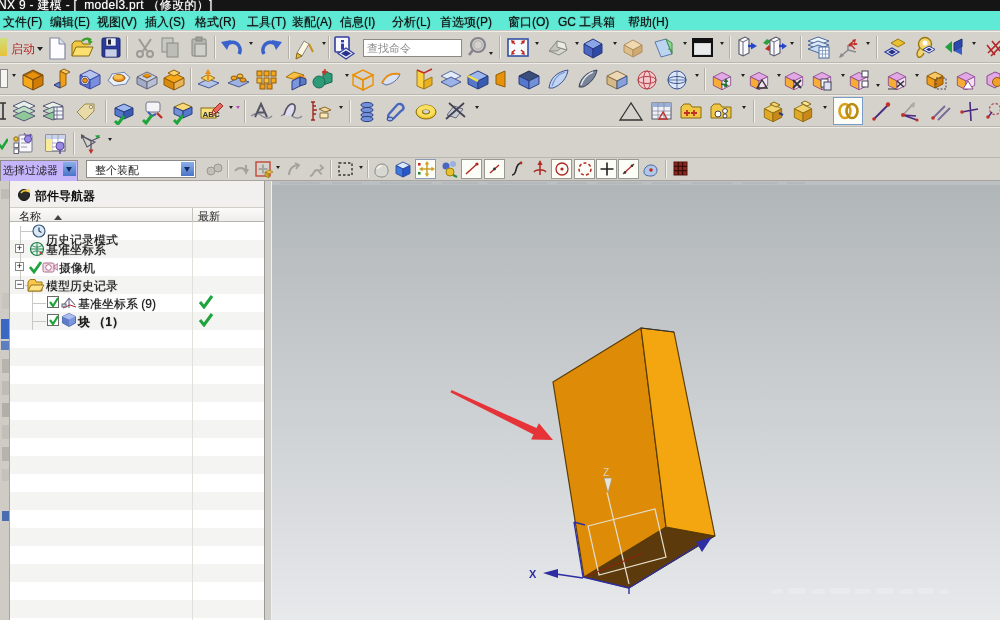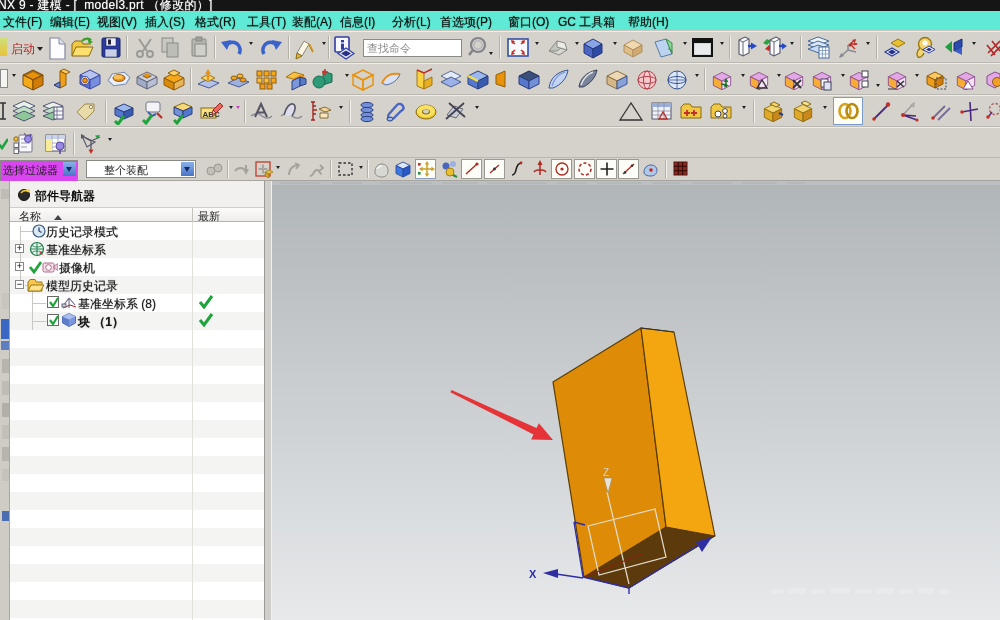--- a/index.html
+++ b/index.html
@@ -602,28 +602,28 @@
 <svg class="ic" style="left:78px" width="26" height="26">
       <path d="M4 5l9 5v11M13 10l9-4" stroke="#556" stroke-width="1.3" fill="none"></path>
       <path d="M4 5l5 11 8-5z" fill="none" stroke="#556" stroke-width="1.1"></path>
       <polygon points="22,4 17,4.5 19.5,8" fill="#1fa33c"></polygon>
       <polygon points="13,23 10.5,18.5 15.5,18.5" fill="#c03028"></polygon>
       <polygon points="3,3 3,8 7,5" fill="#556"></polygon>
     </svg>
 <span class="dds" style="left:108px"></span>
 </div>
 <div id="selbar">
-<div style="position:absolute;left:0;top:2px;width:78px;height:31px;background:#d946ef;border:1px solid #8a8a86">
+<div style="position:absolute;left:0;top:2px;width:78px;height:31px;background:#c4b5fd;border:1px solid #8a8a86">
       <span style="position:absolute;left:2px;top:2px;color:#222">选择过滤器</span>
       <span style="position:absolute;right:1px;top:1px;width:13px;height:14px;background:linear-gradient(#8ab0e8,#4a74c8)">
         <span style="position:absolute;left:3px;top:5px;width:0;height:0;border:3.5px solid transparent;border-top:5px solid #102a60"></span>
       </span>
     </div>
 <div style="position:absolute;left:86px;top:2px;width:110px;height:18px;background:#fff;border:1px solid #8a8a86">
-      <span style="position:absolute;left:17px;top:2px;color:#222">整个装配</span>
+      <span style="position:absolute;left:8px;top:2px;color:#222">整个装配</span>
       <span style="position:absolute;right:1px;top:1px;width:13px;height:14px;background:linear-gradient(#8ab0e8,#4a74c8)">
         <span style="position:absolute;left:3px;top:5px;width:0;height:0;border:3.5px solid transparent;border-top:5px solid #102a60"></span>
       </span>
     </div>
 <svg class="ic2" style="left:204px" width="20" height="20">
       <circle cx="7" cy="12" r="4" fill="#c2bfb8" stroke="#9a978f"></circle>
       <circle cx="14" cy="9" r="4" fill="#c2bfb8" stroke="#9a978f"></circle>
     </svg>
 <div class="sep" style="left:227px;height:18px;top:2px"></div>
 <svg class="ic2" style="left:232px" width="20" height="20">
@@ -767,21 +767,21 @@
 <div class="tl" style="left:10px;top:9px;width:14px;height:1px"></div>
 <div class="tl" style="left:15px;top:63px;width:8px;height:1px"></div>
 <div class="tl" style="left:22px;top:63px;width:1px;height:45px"></div>
 <div class="tl" style="left:22px;top:81px;width:14px;height:1px"></div>
 <div class="tl" style="left:22px;top:99px;width:14px;height:1px"></div>
 
 <svg class="ti" style="position:absolute;left:22px;top:2px" width="14" height="14">
           <circle cx="7" cy="7" r="6" fill="#dce8f2" stroke="#3a5a80" stroke-width="1.2"></circle>
           <path d="M7 3.5V7L9.5 8.5" stroke="#28487a" stroke-width="1.3" fill="none"></path>
         </svg>
-<span style="position:absolute;left:36px;top:2px">历史记录模式</span>
+<span style="position:absolute;left:36px;top:10px">历史记录模式</span>
 
 <div class="exp" style="left:5px;top:22px">+</div>
 <svg style="position:absolute;left:19px;top:19px" width="16" height="16">
           <circle cx="8" cy="8" r="6.5" fill="#e8f4ee" stroke="#217a4a" stroke-width="1.2"></circle>
           <path d="M1.5 8h13M8 1.5v13M3 4.5c3 2 7 2 10 0M3 11.5c3-2 7-2 10 0" stroke="#2b8a55" stroke-width="1" fill="none"></path>
           <path d="M10 12l4 2-1.5-3.5z" fill="#c22"></path>
         </svg>
 <span style="position:absolute;left:36px;top:20px">基准坐标系</span>
 
 <div class="exp" style="left:5px;top:40px">+</div>
@@ -804,21 +804,21 @@
 
 <div class="chk" style="left:37px;top:74px"></div>
 <svg style="position:absolute;left:38px;top:74px" width="12" height="12">
           <path d="M2 6l3 4 5-8" stroke="#1fa33c" stroke-width="2.2" fill="none"></path>
         </svg>
 <svg style="position:absolute;left:51px;top:73px" width="16" height="15">
           <path d="M2 11l6-8M8 3l6 7M8 3v10" stroke="#6a6a8a" stroke-width="1.1" fill="none"></path>
           <path d="M2 13l7-3 6 2" stroke="#a22" stroke-width="1" fill="none"></path>
           <rect x="1" y="9" width="4" height="3" fill="#cdd4ea" stroke="#667"></rect>
         </svg>
-<span style="position:absolute;left:68px;top:74px">基准坐标系 (8)</span>
+<span style="position:absolute;left:68px;top:74px">基准坐标系 (9)</span>
 <svg style="position:absolute;left:188px;top:72px" width="16" height="15">
           <path d="M2 8l4 5 8-11" stroke="#1fa33c" stroke-width="3" fill="none"></path>
         </svg>
 
 <div class="chk" style="left:37px;top:92px"></div>
 <svg style="position:absolute;left:38px;top:92px" width="12" height="12">
           <path d="M2 6l3 4 5-8" stroke="#1fa33c" stroke-width="2.2" fill="none"></path>
         </svg>
 <svg style="position:absolute;left:51px;top:90px" width="16" height="16">
           <polygon points="8,1.5 14.5,4.5 14.5,11 8,14.5 1.5,11 1.5,4.5" fill="#7b96dc" stroke="#3a54a0" stroke-width="0.8"></polygon>

